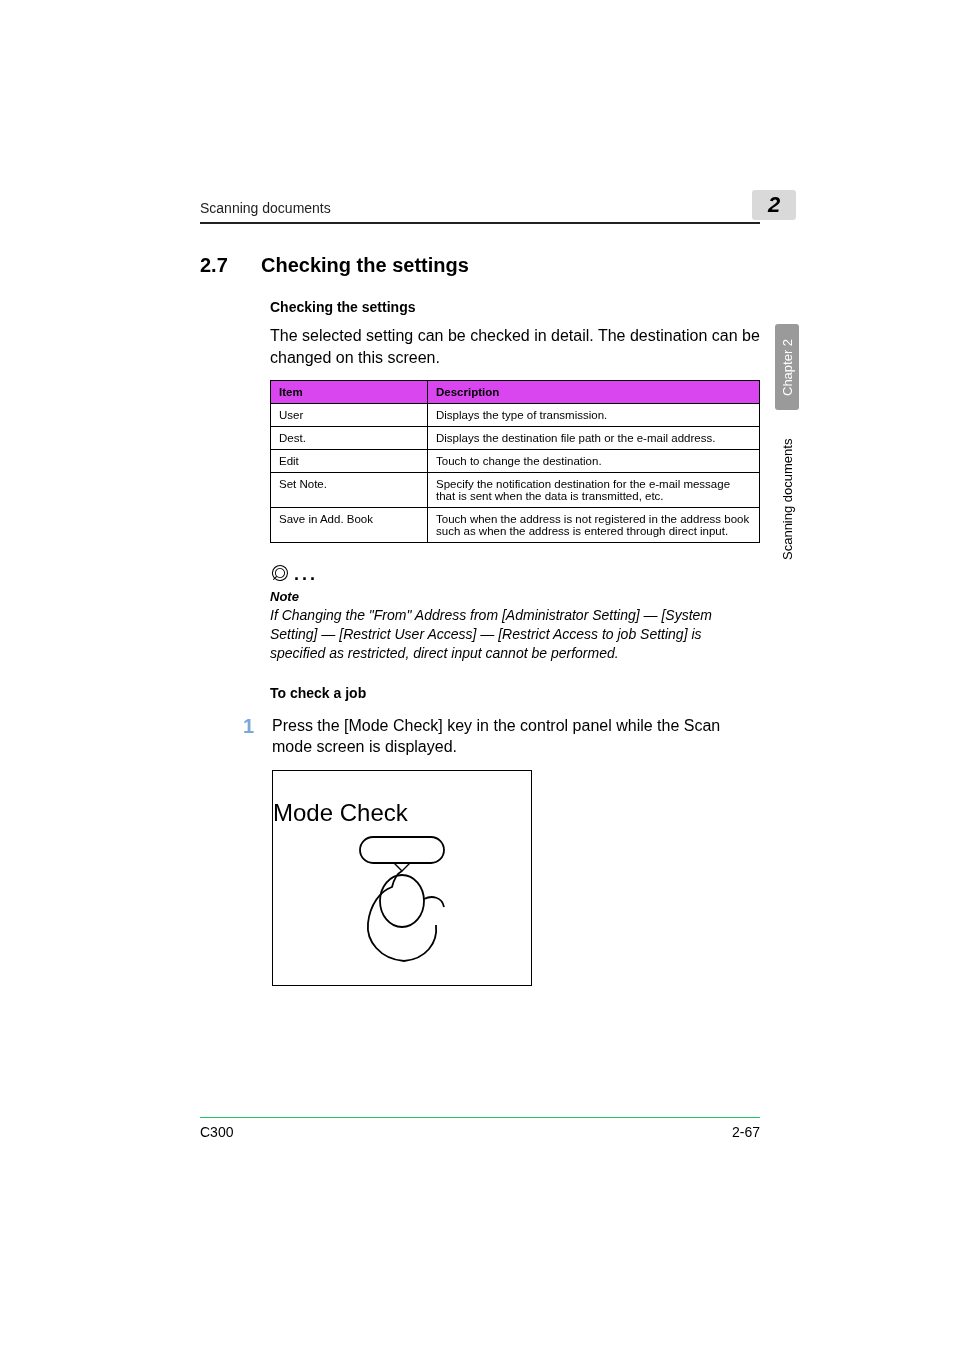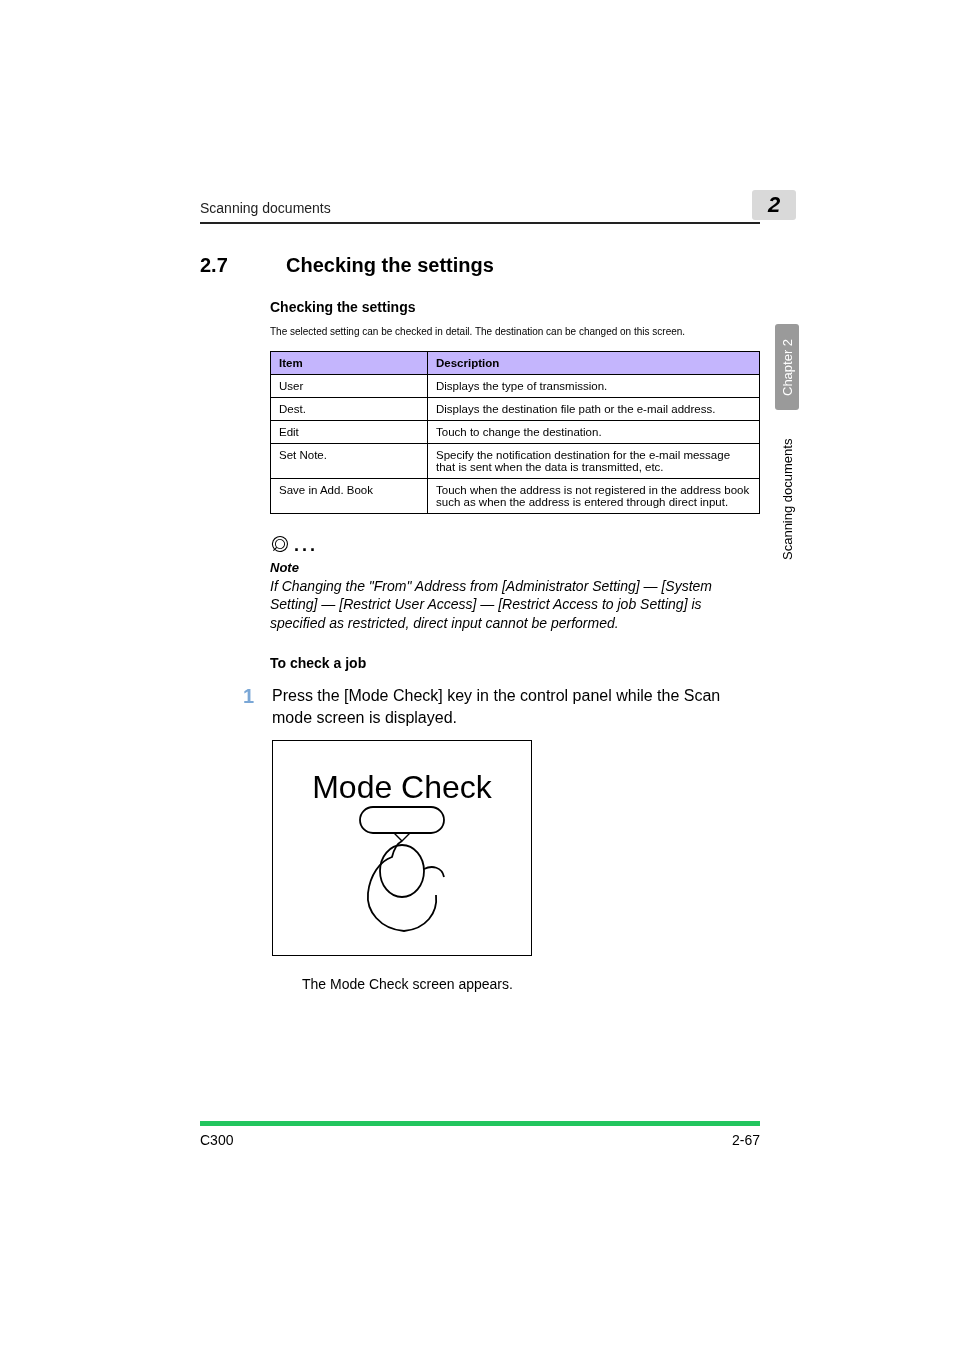--- a/index.html
+++ b/index.html
@@ -37,60 +37,60 @@
     font-size: 22px;
     font-weight: bold;
     font-style: italic;
     line-height: 30px;
     color: #000;
     border-radius: 3px;
   }
   .section-row {
     display: flex;
     align-items: center;
-    gap: 38px;
+    gap: 13px;
     margin-bottom: 22px;
   }
   .sec-num {
     font-size: 20px;
     font-weight: bold;
     width: 48px;
   }
   .sec-title {
     font-size: 20px;
     font-weight: bold;
   }
   .indent-block {
     margin-left: 70px;
   }
   .sub-heading {
     font-size: 14px;
     font-weight: bold;
     margin-bottom: 10px;
   }
   .body-text {
-    font-size: 10px;
+    font-size: 16px;
     line-height: 1.35;
     margin-bottom: 12px;
   }
   table.desc-table {
     border-collapse: collapse;
     width: 490px;
     margin-top: 6px;
     margin-bottom: 14px;
     font-size: 11.5px;
   }
   table.desc-table th, table.desc-table td {
     border: 1px solid #000;
     padding: 5px 8px;
     text-align: left;
     vertical-align: top;
   }
   table.desc-table th {
-    background: #c4b5fd;
+    background: #d946ef;
     font-weight: bold;
   }
   table.desc-table td.col1 {
     width: 140px;
   }
   .note-block {
     margin-top: 22px;
     margin-bottom: 20px;
   }
   .note-icon-row {
@@ -167,44 +167,43 @@
     height: 214px;
     background: rgba(0,0,0,0.15);
     z-index: -1;
     filter: blur(4px);
   }
   .fig-label {
     position: absolute;
     top: 28px;
     left: 0;
     right: 0;
-    text-align: center;
     font-family: Arial, sans-serif;
-    font-size: 32px;
+    font-size: 24px;
     font-weight: 500;
     color: #000;
   }
   .fig-svg-wrap {
     position: absolute;
     top: 62px;
     left: 0;
     right: 0;
     display: flex;
     justify-content: center;
   }
   .result-text {
     font-size: 14px;
     margin-left: 32px;
   }
   .footer {
     position: absolute;
     left: 200px;
-    bottom: 202px;
+    bottom: 210px;
     width: 560px;
-    border-top: 5px solid #22c55e;
+    border-top: 1px solid #22c55e;
     padding-top: 6px;
     display: flex;
     justify-content: space-between;
     font-size: 14px;
   }
   .side-tab {
     position: absolute;
     right: 155px;
     top: 324px;
     width: 24px;
@@ -319,21 +318,20 @@
                      C48 58 38 72 36 90
                      C34 108 48 126 72 128
                      C94 126 106 110 104 92" fill="none" stroke="#000" stroke-width="1.8"></path>
             <ellipse cx="70" cy="68" rx="22" ry="26" fill="none" stroke="#000" stroke-width="1.8"></ellipse>
             <path d="M92 66 C100 62 110 64 112 74" fill="none" stroke="#000" stroke-width="1.8"></path>
           </svg>
         </div>
       </div>
     </div>
 
-    <div class="result-text">The Mode Check screen appears.</div>
 
   </div>
 </div>
 
 <div class="footer">
   <span>C300</span>
   <span>2-67</span>
 </div>
 
 <div class="side-tab">Chapter 2</div>

